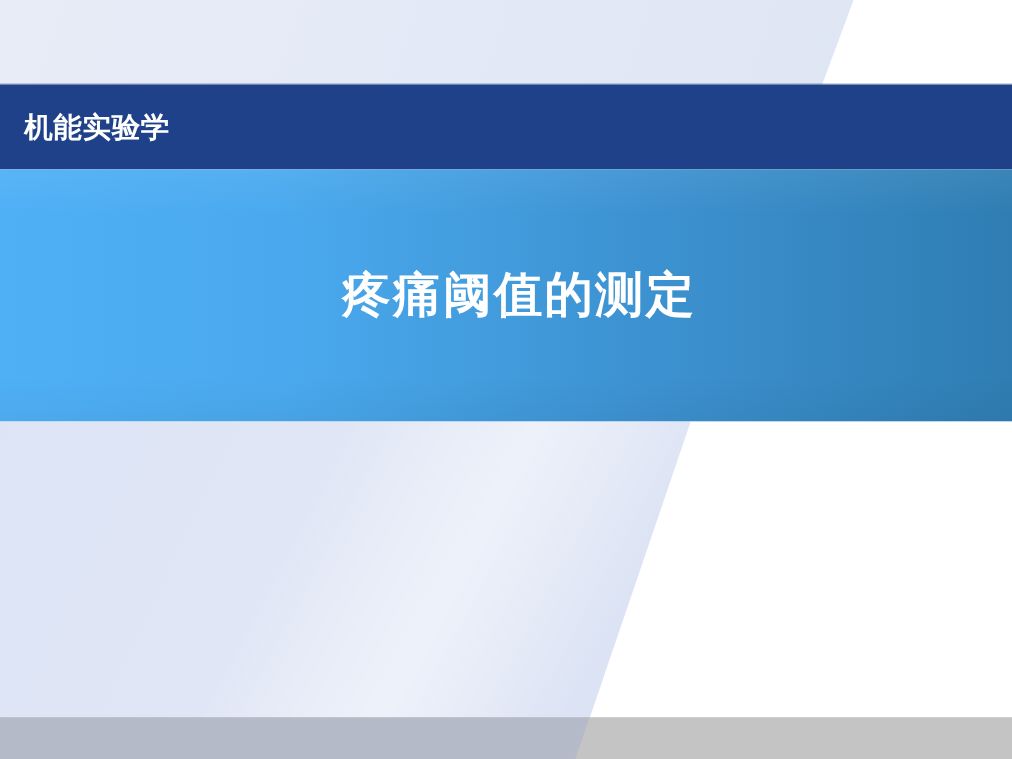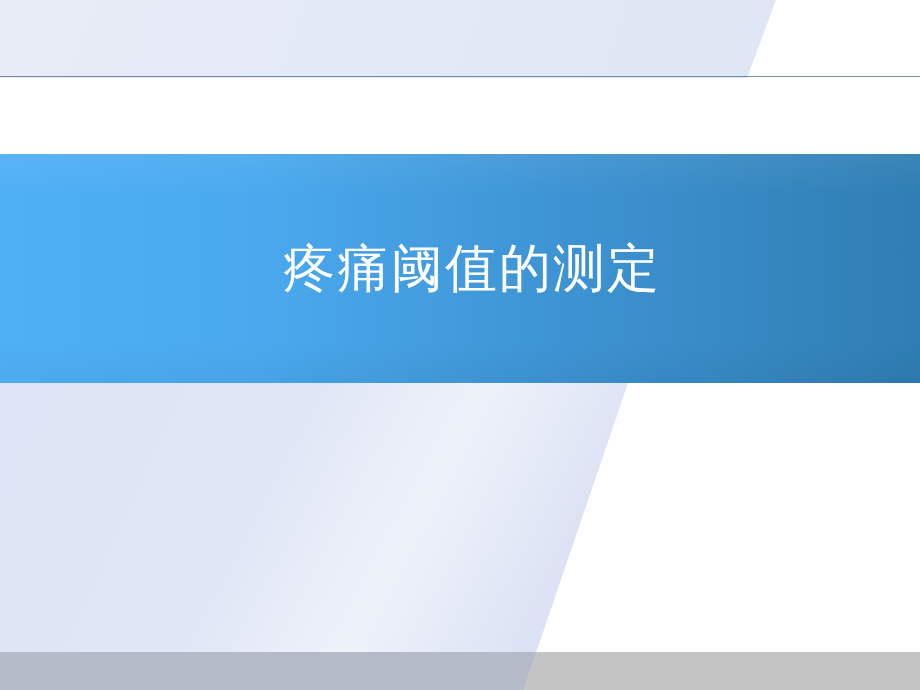--- a/index.html
+++ b/index.html
@@ -110,22 +110,22 @@
                 rgba(255,255,255,0.06) 0%,
                 rgba(255,255,255,0.00) 18%,
                 rgba(0,0,0,0.00) 82%,
                 rgba(0,0,0,0.04) 100%);
     pointer-events: none;
   }
 
   .slide-title {
     position: relative;
     color: #ffffff;
-    font-size: 52px;
-    font-weight: 400;
+    font-size: 44px;
+    font-weight: 700;
     letter-spacing: 2px;
     white-space: nowrap;
     transform: translateX(12px);
     z-index: 2;
   }
 
   
 
   .gray-band {
     position: absolute;
@@ -164,20 +164,23 @@
 
   <div class="bg-white-base"></div>
 
   <div class="bg-lavender-top"></div>
 
   <div class="bg-lavender-bottom"></div>
   <div class="bg-lavender-sheen"></div>
 
   <div class="hairline-top"></div>
 
+  <div class="navy-bar">
+    <div class="navy-bar-label">机能实验学</div>
+  </div>
 
   <div class="title-band">
     <div class="title-band-inner-shade"></div>
     <div class="slide-title">疼痛阈值的测定</div>
   </div>
 
   <div class="gray-band">
     <div class="gray-band-left"></div>
   </div>
 

